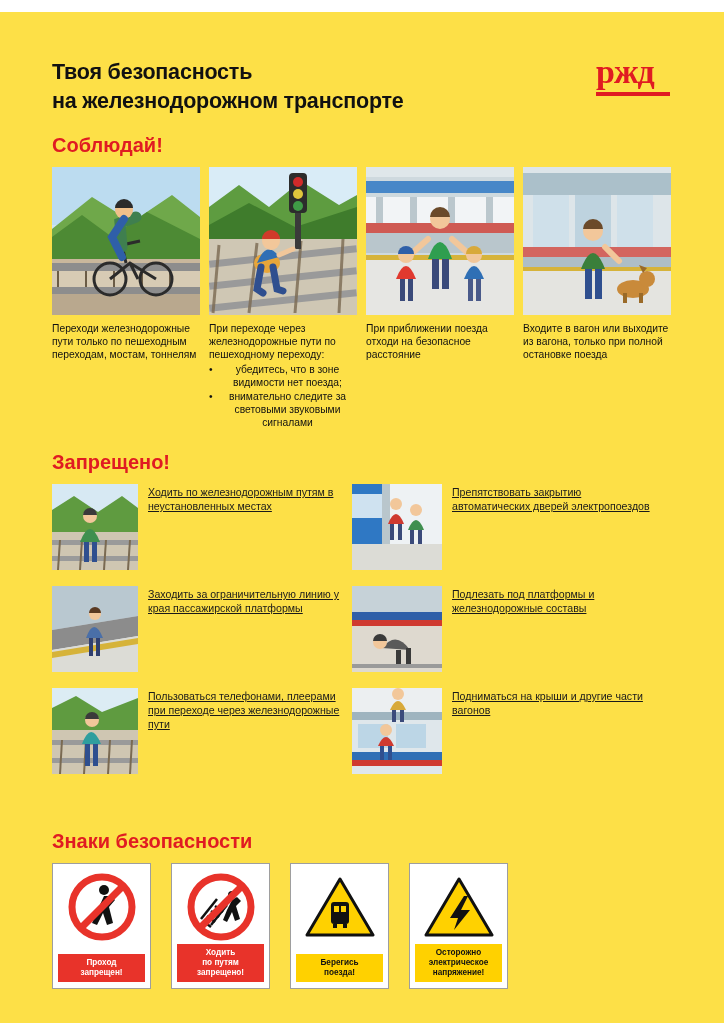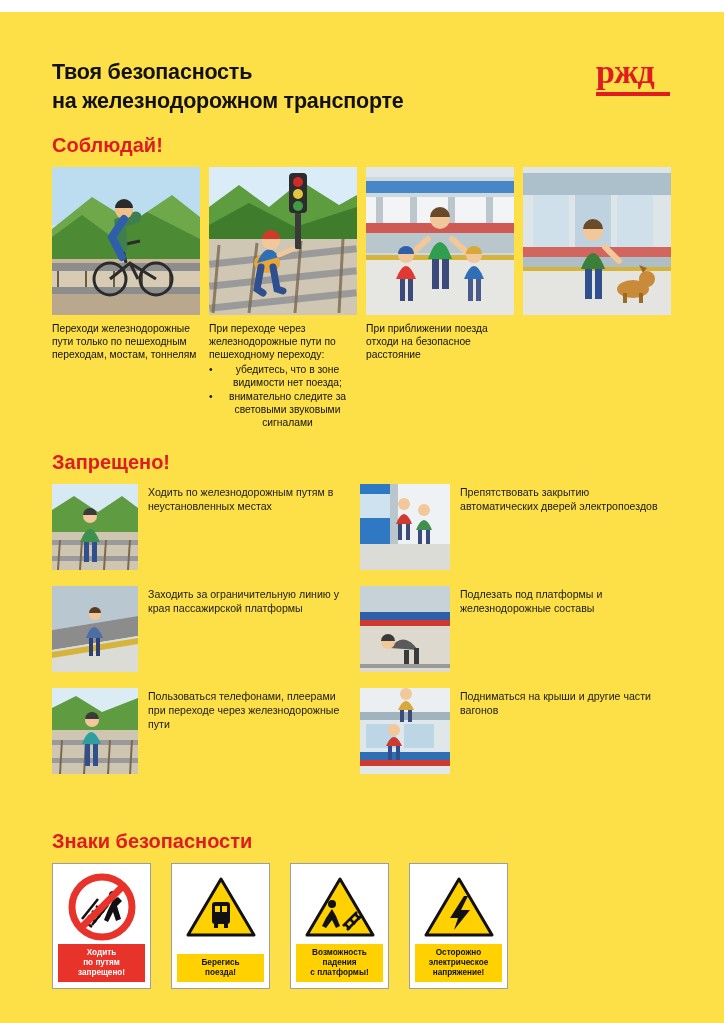--- a/index.html
+++ b/index.html
@@ -106,21 +106,22 @@
   }
   .allow-item .caption li:before {
     content: "•";
     position: absolute;
     left: -9px;
   }
 
   
   .forbid-grid {
     display: flex;
-    gap: 8px;
+    gap: 0;
+    text-decoration: underline;
   }
   .forbid-col {
     width: 300px;
   }
   .forbid-item {
     display: flex;
     gap: 10px;
     margin-bottom: 16px;
     align-items: flex-start;
   }
@@ -355,20 +356,21 @@
 
             <g>
               <ellipse cx="110" cy="122" rx="16" ry="9" fill="#c98a3a"></ellipse>
               <circle cx="124" cy="112" r="8" fill="#c98a3a"></circle>
               <path d="M120 106 l-4 -8 l8 3 z" fill="#9a6a28"></path>
               <rect x="100" y="126" width="4" height="10" fill="#9a6a28"></rect>
               <rect x="116" y="126" width="4" height="10" fill="#9a6a28"></rect>
             </g>
           </svg>
         </div>
+        <div class="caption">Входите в вагон или выходите из вагона, только при полной остановке поезда</div>
       </div>
 
     </div>
   </div>
 
   <div class="section-forbid">
     <div class="section-title">Запрещено!</div>
 
     <div class="forbid-grid">
 
@@ -526,20 +528,34 @@
 
       </div>
     </div>
   </div>
 
   <div class="section-signs">
     <div class="section-title">Знаки безопасности</div>
 
     <div class="signs-row">
 
+      <div class="sign">
+        <div class="glyph">
+          <svg width="68" height="68" viewBox="0 0 68 68">
+            <circle cx="34" cy="34" r="30" fill="#fff" stroke="#e8332a" stroke-width="7"></circle>
+            <g fill="#111">
+              <circle cx="36" cy="17" r="5"></circle>
+              <path d="M36 23 L30 36 L24 50 L29 52 L35 40 L39 52 L45 50 L41 34 L47 27 L43 23 Z"></path>
+            </g>
+            <line x1="12" y1="56" x2="56" y2="12" stroke="#e8332a" stroke-width="7"></line>
+          </svg>
+        </div>
+        <div class="label label-red" style="white-space:pre-line;">Проход
+запрещен!</div>
+      </div>
 
       <div class="sign">
         <div class="glyph">
           <svg width="68" height="68" viewBox="0 0 68 68">
             <circle cx="34" cy="34" r="30" fill="#fff" stroke="#e8332a" stroke-width="7"></circle>
             <g stroke="#111" stroke-width="2.5" fill="none">
               <path d="M14 46 L30 26"></path>
                 <path d="M24 52 L40 32"></path>
               <path d="M16 48 L24 54"></path>
                 <path d="M20 43 L28 49"></path>
@@ -568,41 +584,20 @@
               <rect x="36" y="30" width="5" height="6" fill="#ffd100"></rect>
               <rect x="28" y="48" width="4" height="4"></rect>
               <rect x="38" y="48" width="4" height="4"></rect>
             </g>
           </svg>
         </div>
         <div class="label label-yellow" style="white-space:pre-line;">Берегись
 поезда!</div>
       </div>
 
-      <div class="sign">
-        <div class="glyph">
-          <svg width="70" height="62" viewBox="0 0 70 62">
-            <polygon points="35,3 68,59 2,59" fill="#ffd100" stroke="#111" stroke-width="3" stroke-linejoin="round"></polygon>
-            <g fill="#111">
-              <circle cx="27" cy="28" r="4"></circle>
-              <path d="M27 33 L21 42 L17 50 L21 52 L27 44 L31 52 L35 50 L31 40 Z"></path>
-            </g>
-            <g stroke="#111" stroke-width="2.5" fill="none">
-              <path d="M38 50 L52 36"></path>
-                <path d="M42 54 L56 40"></path>
-              <path d="M40 48 L45 53"></path>
-                <path d="M45 43 L50 48"></path>
-                <path d="M50 38 L55 43"></path>
-            </g>
-          </svg>
-        </div>
-        <div class="label label-yellow" style="white-space:pre-line;">Возможность
-падения
-с платформы!</div>
-      </div>
 
       <div class="sign">
         <div class="glyph">
           <svg width="70" height="62" viewBox="0 0 70 62">
             <polygon points="35,3 68,59 2,59" fill="#ffd100" stroke="#111" stroke-width="3" stroke-linejoin="round"></polygon>
             <polygon points="40,20 26,42 34,42 30,54 46,34 37,34 44,20" fill="#111"></polygon>
           </svg>
         </div>
         <div class="label label-yellow" style="white-space:pre-line;">Осторожно
 электрическое

